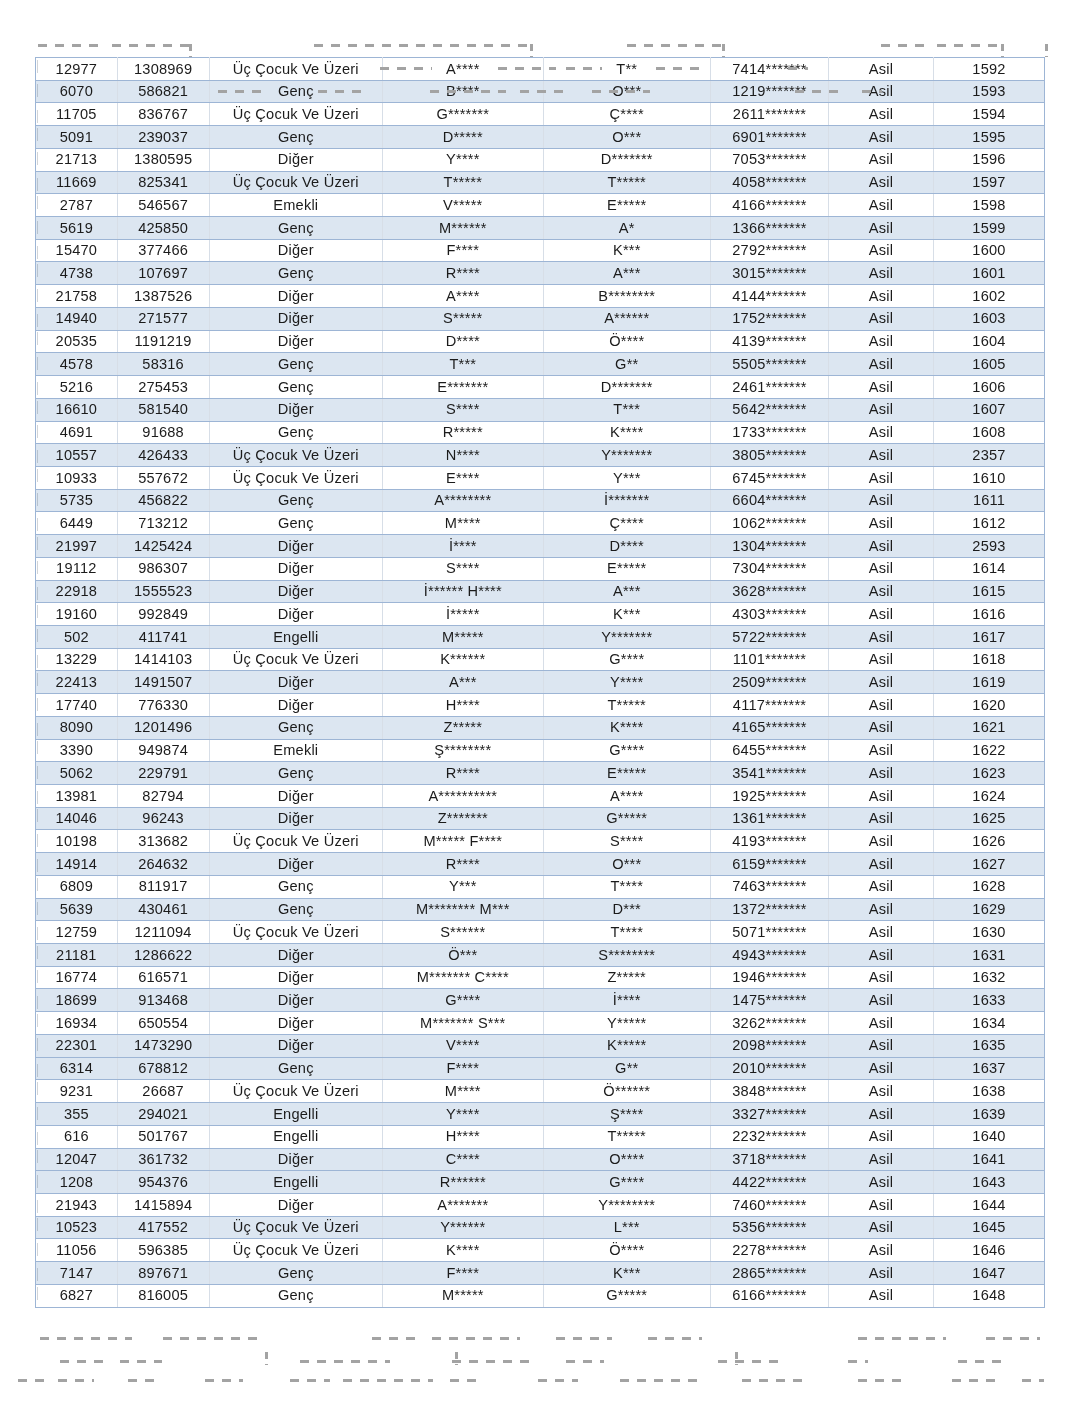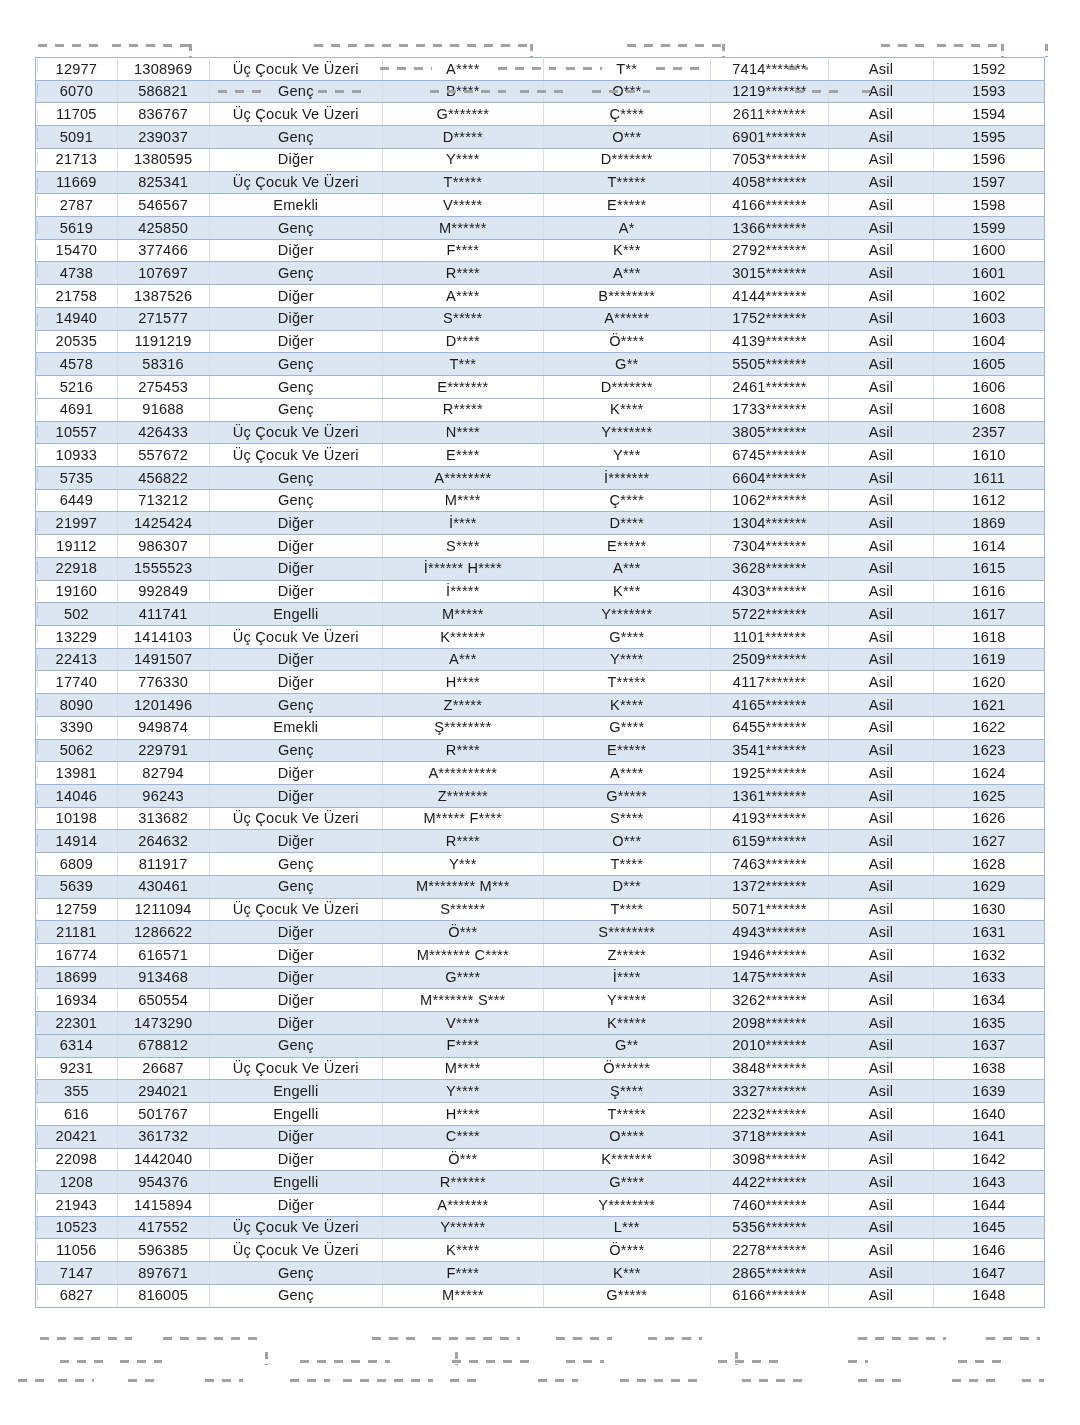--- a/index.html
+++ b/index.html
@@ -204,20 +204,30 @@
         <tr>
           <td>5216</td>
           <td>275453</td>
           <td>Genç</td>
           <td>E*******</td>
           <td>D*******</td>
           <td>2461*******</td>
           <td>Asil</td>
           <td>1606</td>
         </tr>
+        <tr class="shaded">
+          <td>16610</td>
+          <td>581540</td>
+          <td>Diğer</td>
+          <td>S****</td>
+          <td>T***</td>
+          <td>5642*******</td>
+          <td>Asil</td>
+          <td>1607</td>
+        </tr>
         <tr>
           <td>4691</td>
           <td>91688</td>
           <td>Genç</td>
           <td>R*****</td>
           <td>K****</td>
           <td>1733*******</td>
           <td>Asil</td>
           <td>1608</td>
         </tr>
@@ -262,21 +272,21 @@
           <td>1612</td>
         </tr>
         <tr class="shaded">
           <td>21997</td>
           <td>1425424</td>
           <td>Diğer</td>
           <td>İ****</td>
           <td>D****</td>
           <td>1304*******</td>
           <td>Asil</td>
-          <td>1869</td>
+          <td>2593</td>
         </tr>
         <tr>
           <td>19112</td>
           <td>986307</td>
           <td>Diğer</td>
           <td>S****</td>
           <td>E*****</td>
           <td>7304*******</td>
           <td>Asil</td>
           <td>1614</td>
@@ -525,38 +535,28 @@
           <td>616</td>
           <td>501767</td>
           <td>Engelli</td>
           <td>H****</td>
           <td>T*****</td>
           <td>2232*******</td>
           <td>Asil</td>
           <td>1640</td>
         </tr>
         <tr class="shaded">
-          <td>20421</td>
+          <td>12047</td>
           <td>361732</td>
           <td>Diğer</td>
           <td>C****</td>
           <td>O****</td>
           <td>3718*******</td>
           <td>Asil</td>
           <td>1641</td>
-        </tr>
-        <tr>
-          <td>22098</td>
-          <td>1442040</td>
-          <td>Diğer</td>
-          <td>Ö***</td>
-          <td>K*******</td>
-          <td>3098*******</td>
-          <td>Asil</td>
-          <td>1642</td>
         </tr>
         <tr class="shaded">
           <td>1208</td>
           <td>954376</td>
           <td>Engelli</td>
           <td>R******</td>
           <td>G****</td>
           <td>4422*******</td>
           <td>Asil</td>
           <td>1643</td>

